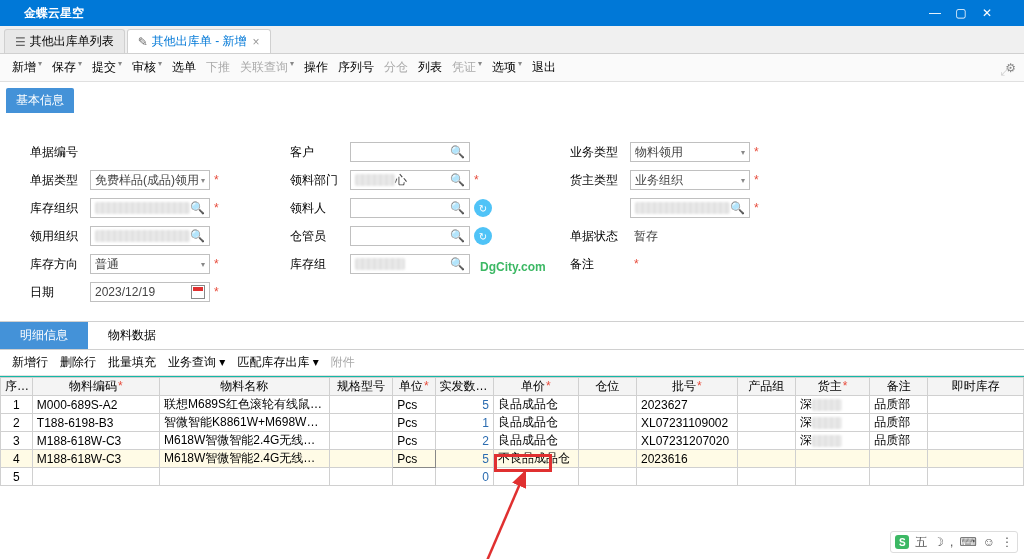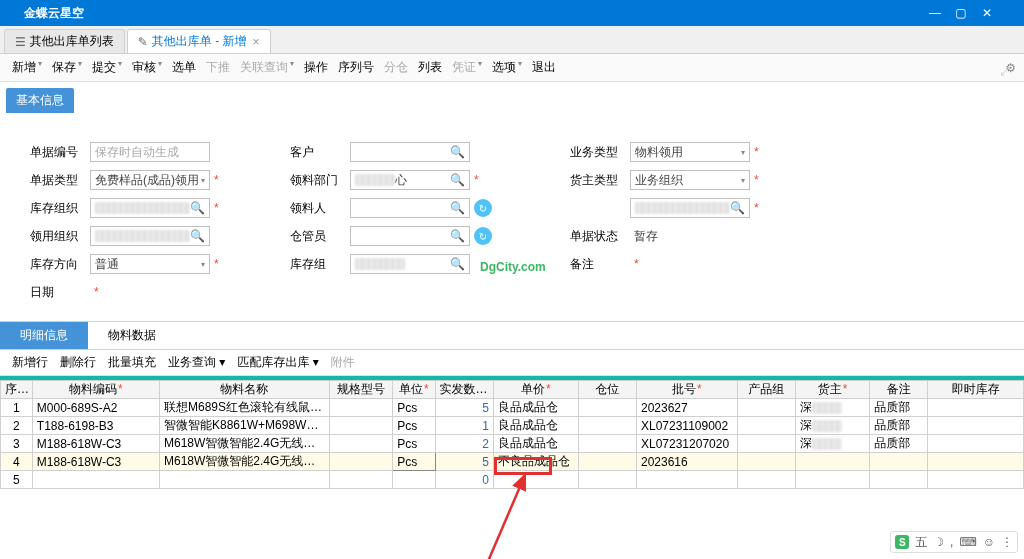--- a/index.html
+++ b/index.html
@@ -35,21 +35,21 @@
 .form-input .mag{margin-left:auto;color:#aaa}
 .red-dot{color:#e74c3c;margin-left:4px}
 .icon-btn{width:18px;height:18px;border-radius:50%;background:#4fc3f7;color:#fff;display:flex;align-items:center;justify-content:center;margin-left:4px;font-size:10px}
 .blur-img{display:inline-block;width:100%;height:12px;background:repeating-linear-gradient(90deg,#ddd,#eee 6px);filter:blur(1px);border-radius:2px}
 .detail-tabs{display:flex;border:1px solid #d0d0d0;border-left:none;border-right:none;margin-top:6px}
 .detail-tab{padding:5px 20px;cursor:pointer}
 .detail-tab.active{background:#4492d8;color:#fff}
 .sub-toolbar{height:26px;display:flex;align-items:center;padding:0 8px;border-bottom:1px solid #e0e0e0}
 .sub-toolbar .sb{margin-right:4px;cursor:pointer;padding:2px 4px}
 .sub-toolbar .sb.dim{color:#aaa}
-.grid{border-top:4px solid #14b8a6}
+.grid{border-top:1px solid #14b8a6}
 .grid table{width:100%;border-collapse:collapse;table-layout:fixed}
 .grid th,.grid td{border:1px solid #d0d0d0;height:18px;padding:0 4px;overflow:hidden;white-space:nowrap;text-overflow:ellipsis}
 .grid th{background:#f4f4f4;text-align:center;font-weight:normal}
 .grid th .req{color:#e74c3c;margin-left:1px}
 .grid td{text-align:left}
 .grid td.r{text-align:right;color:#2b6cb0}
 .grid td.c{text-align:center}
 .grid tr.sel td{background:#fffbe6}
 .grid td.box{border:1px solid #888;background:#fff}
 .red-box{position:absolute;border:3px solid #e03030;pointer-events:none}
@@ -142,23 +142,20 @@
 <span class="expand-icon">⤢</span>
 
 <div class="section-tab">
   <span>基本信息</span>
 </div>
 
 <div class="form-area">
   <div class="form-col c1">
     <div class="form-row">
         <span class="form-label">单据编号</span>
-        <span class="form-input ph">
-          <span>保存时自动生成</span>
-        </span>
       </div>
     <div class="form-row">
         <span class="form-label">单据类型</span>
         <span class="form-input">
           <span>免费样品(成品)领用</span>
           <span class="dd">▾</span>
         </span>
         <span class="red-dot">*</span>
       </div>
     <div class="form-row">
@@ -179,20 +176,24 @@
     <div class="form-row">
         <span class="form-label">库存方向</span>
         <span class="form-input">
           <span>普通</span>
           <span class="dd">▾</span>
         </span>
         <span class="red-dot">*</span>
       </div>
     <div class="form-row">
         <span class="form-label">日期</span>
+        <span class="form-input">
+          <span>2023/12/19</span>
+          <span class="cal"></span>
+        </span>
         <span class="red-dot">*</span>
       </div>
   </div>
   <div class="form-col c2">
     <div class="form-row">
         <span class="form-label blue">客户</span>
         <span class="form-input">
           <span class="mag">🔍</span>
         </span>
       </div>

